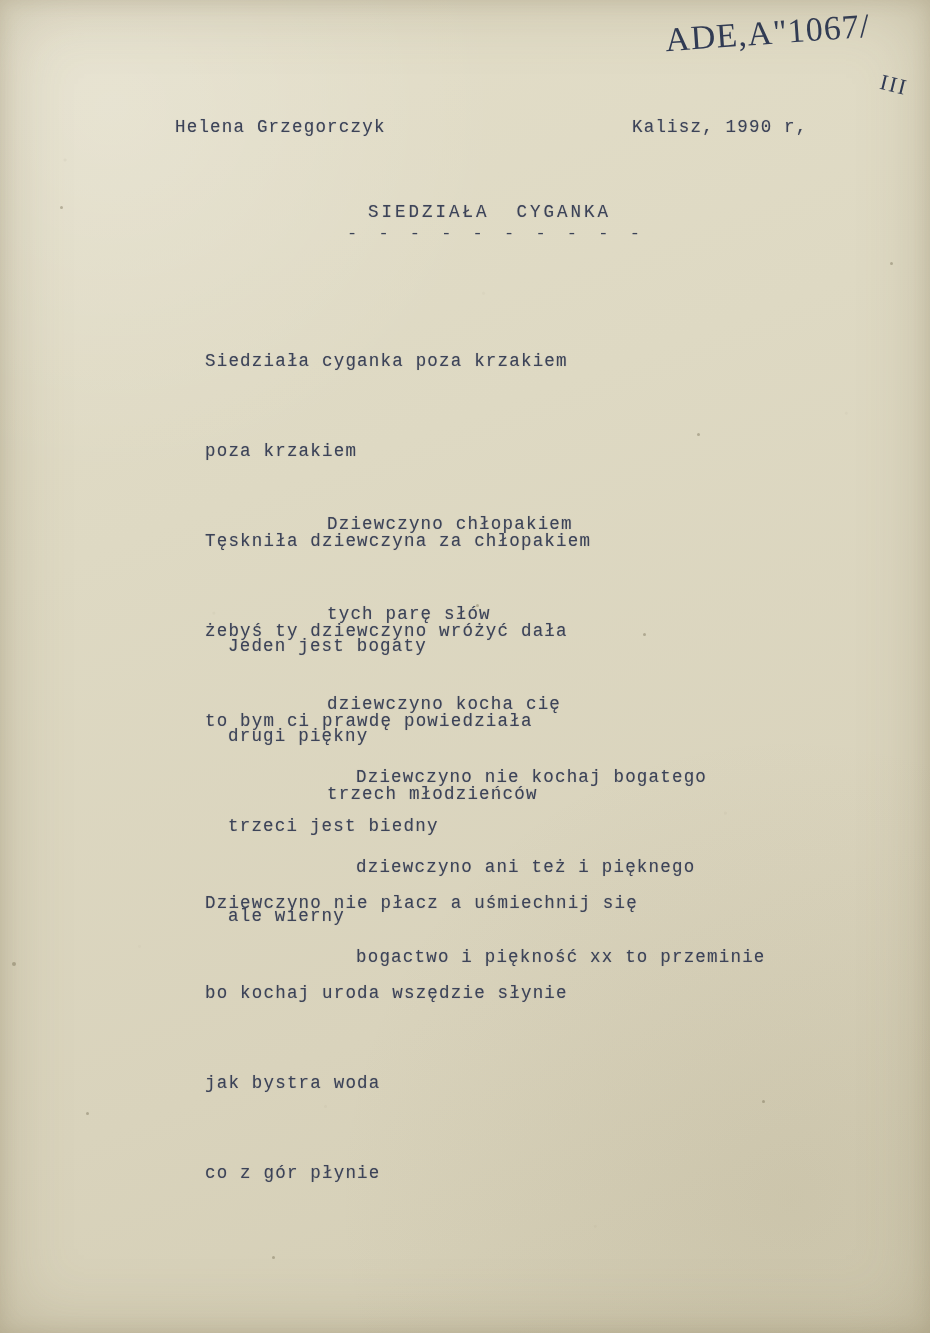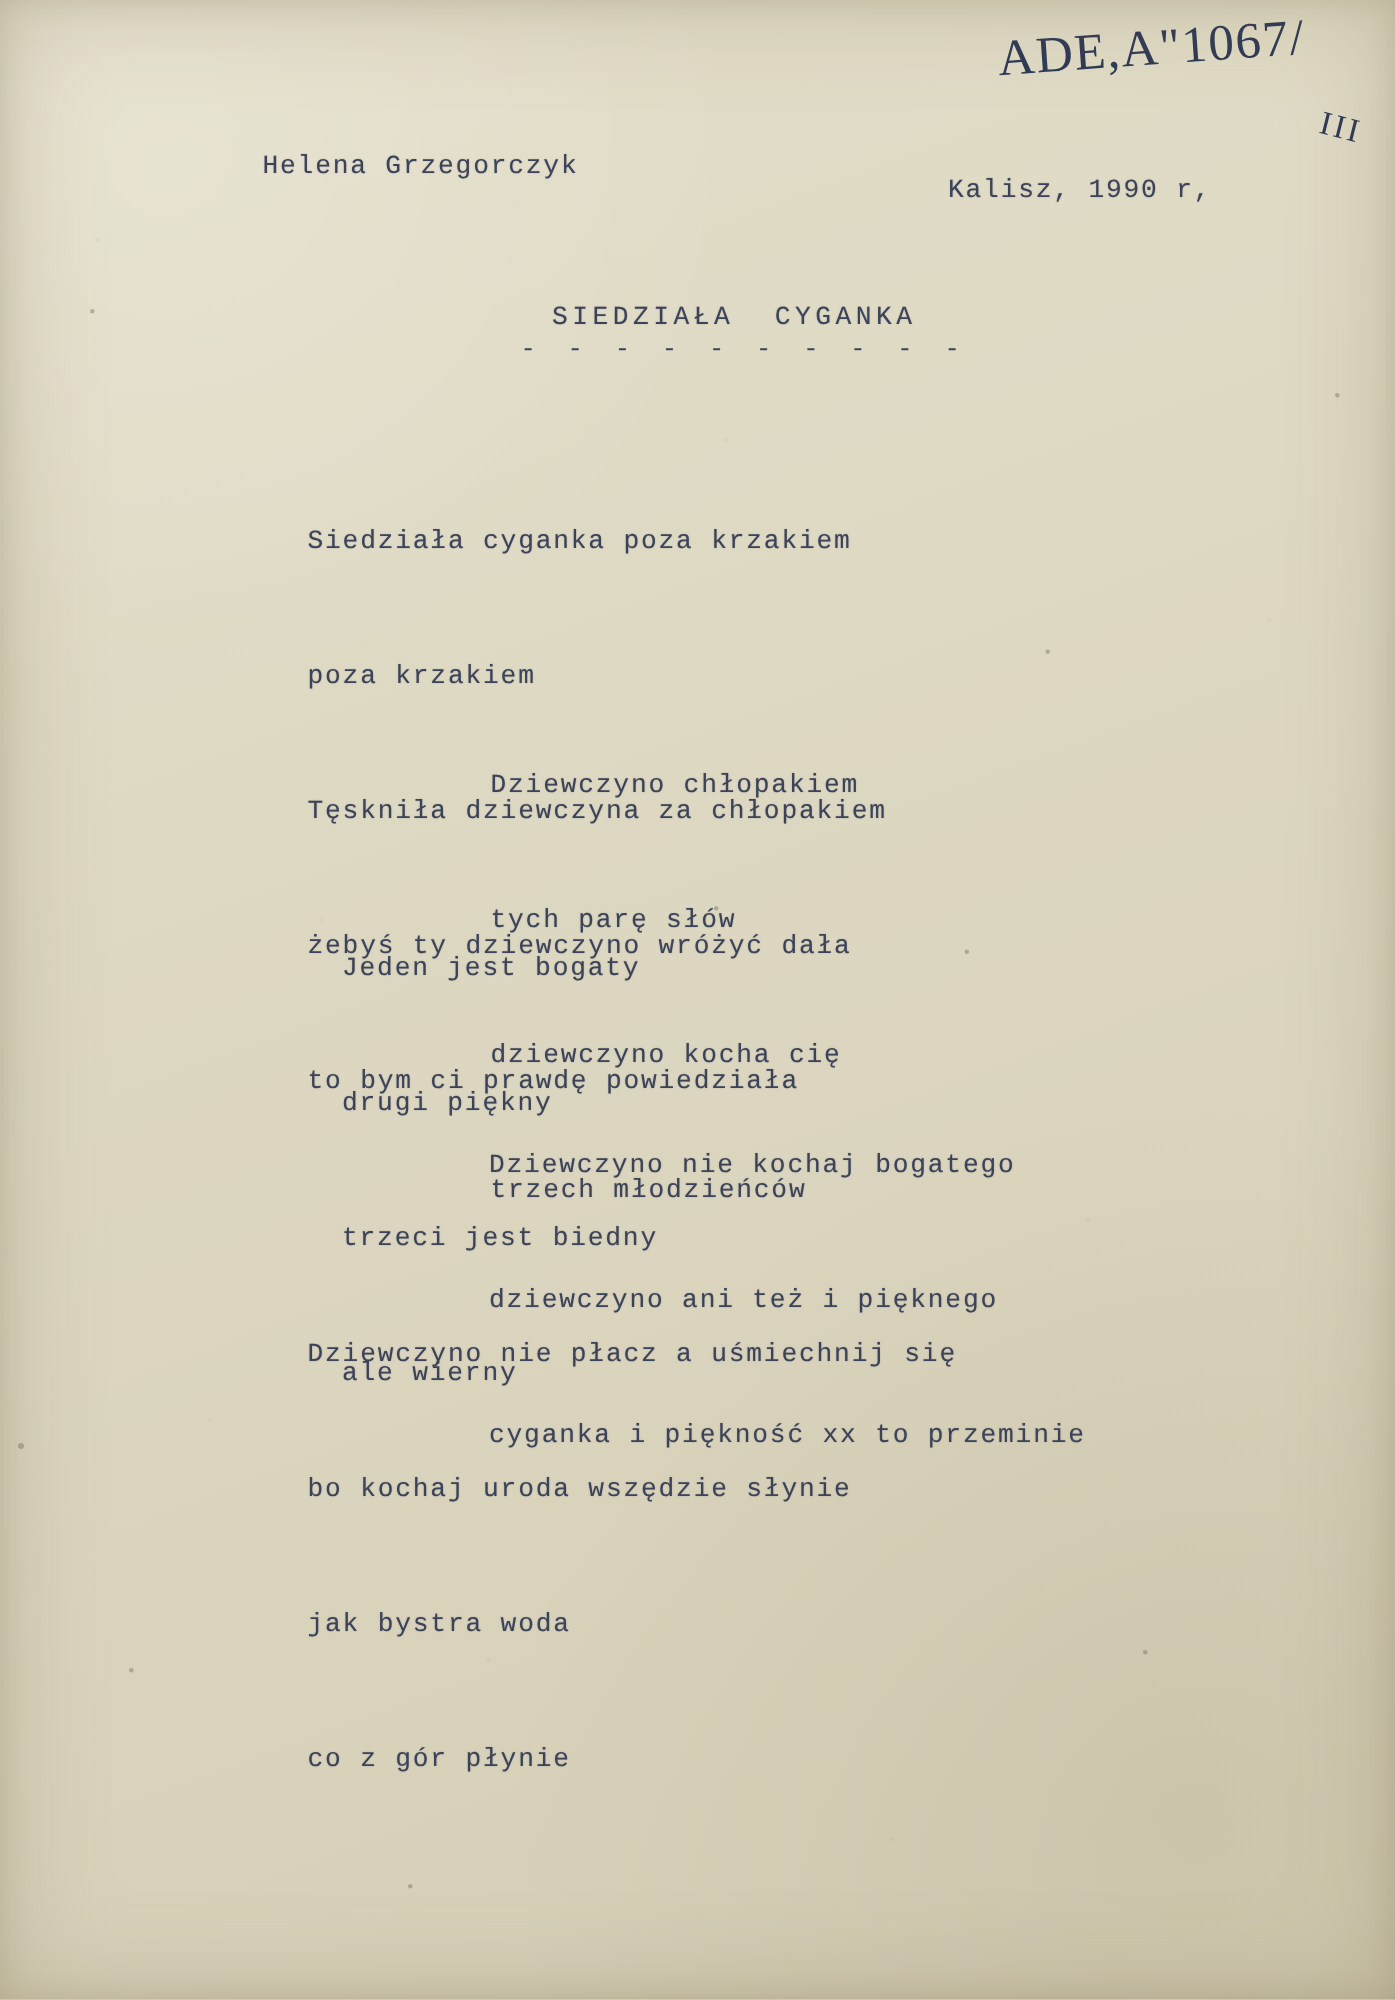--- a/index.html
+++ b/index.html
@@ -72,21 +72,21 @@
     font-size: 17.5px;
     letter-spacing: 1.2px;
     line-height: 30px;
     text-shadow: 0 0 1px rgba(60,67,88,0.35);
     white-space: pre;
   }
 
   .author-line {
     position: absolute;
     left: 175px;
-    top: 96px;
+    top: 112px;
   }
   .place-line {
     position: absolute;
     left: 632px;
     top: 112px;
     text-align: right;
   }
 
   .title {
     position: absolute;
@@ -106,21 +106,21 @@
   .stanza {
     position: absolute;
   }
   .stanza .line {
     display: block;
   }
 
   .s1 { left: 205px; top: 286px; }
   .s2 { left: 327px; top: 449px; }
   .s3 { left: 228px; top: 571px; }
-  .s4 { left: 326px; top: 702px; }
+  .s4 { left: 356px; top: 702px; }
   .s5 { left: 205px; top: 828px; }
 
   .speck {
     position: absolute;
     background: rgba(95,85,60,0.35);
     border-radius: 50%;
     pointer-events: none;
   }
 </style>
 </head>
@@ -166,21 +166,21 @@
   <div class="typed stanza s3">
     <span class="line">Jeden jest bogaty</span>
     <span class="line">drugi piękny</span>
     <span class="line">trzeci jest biedny</span>
     <span class="line">ale wierny</span>
   </div>
 
   <div class="typed stanza s4">
     <span class="line">Dziewczyno nie kochaj bogatego</span>
     <span class="line">dziewczyno ani też i pięknego</span>
-    <span class="line">cyganka i piękność xx to przeminie</span>
+    <span class="line">bogactwo i piękność xx to przeminie</span>
   </div>
 
   <div class="typed stanza s5">
     <span class="line">Dziewczyno nie płacz a uśmiechnij się</span>
     <span class="line">bo kochaj uroda wszędzie słynie</span>
     <span class="line">jak bystra woda</span>
     <span class="line">co z gór płynie</span>
   </div>
 
   <div class="edge-shadow"></div>

